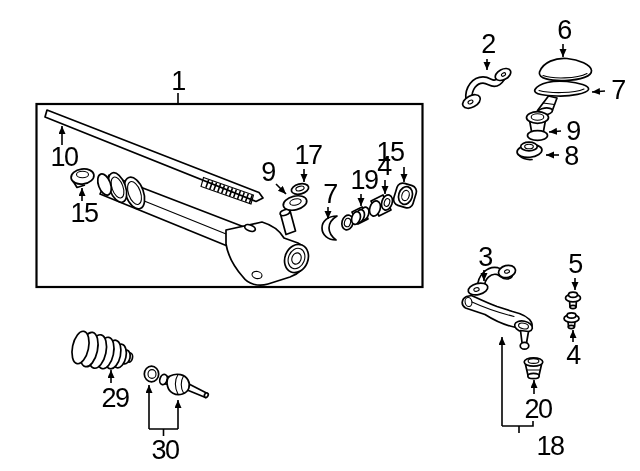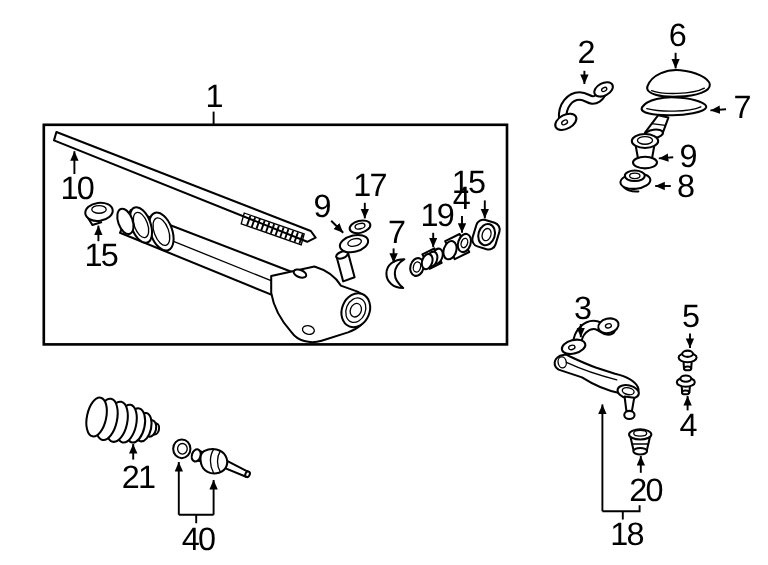--- a/index.html
+++ b/index.html
@@ -243,18 +243,18 @@
   <div class="num" style="left:571px;top:156px">8</div>
   <div class="num" style="left:573px;top:131px">9</div>
   <div class="num" style="left:64px;top:157px">10</div>
   <div class="num" style="left:84px;top:213px">15</div>
   <div class="num" style="left:330px;top:194px">7</div>
   <div class="num" style="left:364px;top:180px">19</div>
   <div class="num" style="left:384px;top:166px">4</div>
   <div class="num" style="left:390px;top:152px">15</div>
   <div class="num" style="left:268px;top:172px">9</div>
   <div class="num" style="left:308px;top:155px">17</div>
-  <div class="num" style="left:522px;top:446px">18</div>
+  <div class="num" style="left:550px;top:446px">18</div>
   <div class="num" style="left:538px;top:409px">20</div>
-  <div class="num" style="left:165px;top:450px">40</div>
-  <div class="num" style="left:115px;top:398px">21</div>
+  <div class="num" style="left:165px;top:450px">30</div>
+  <div class="num" style="left:115px;top:398px">29</div>
 
 </div>
 
 </body></html>

